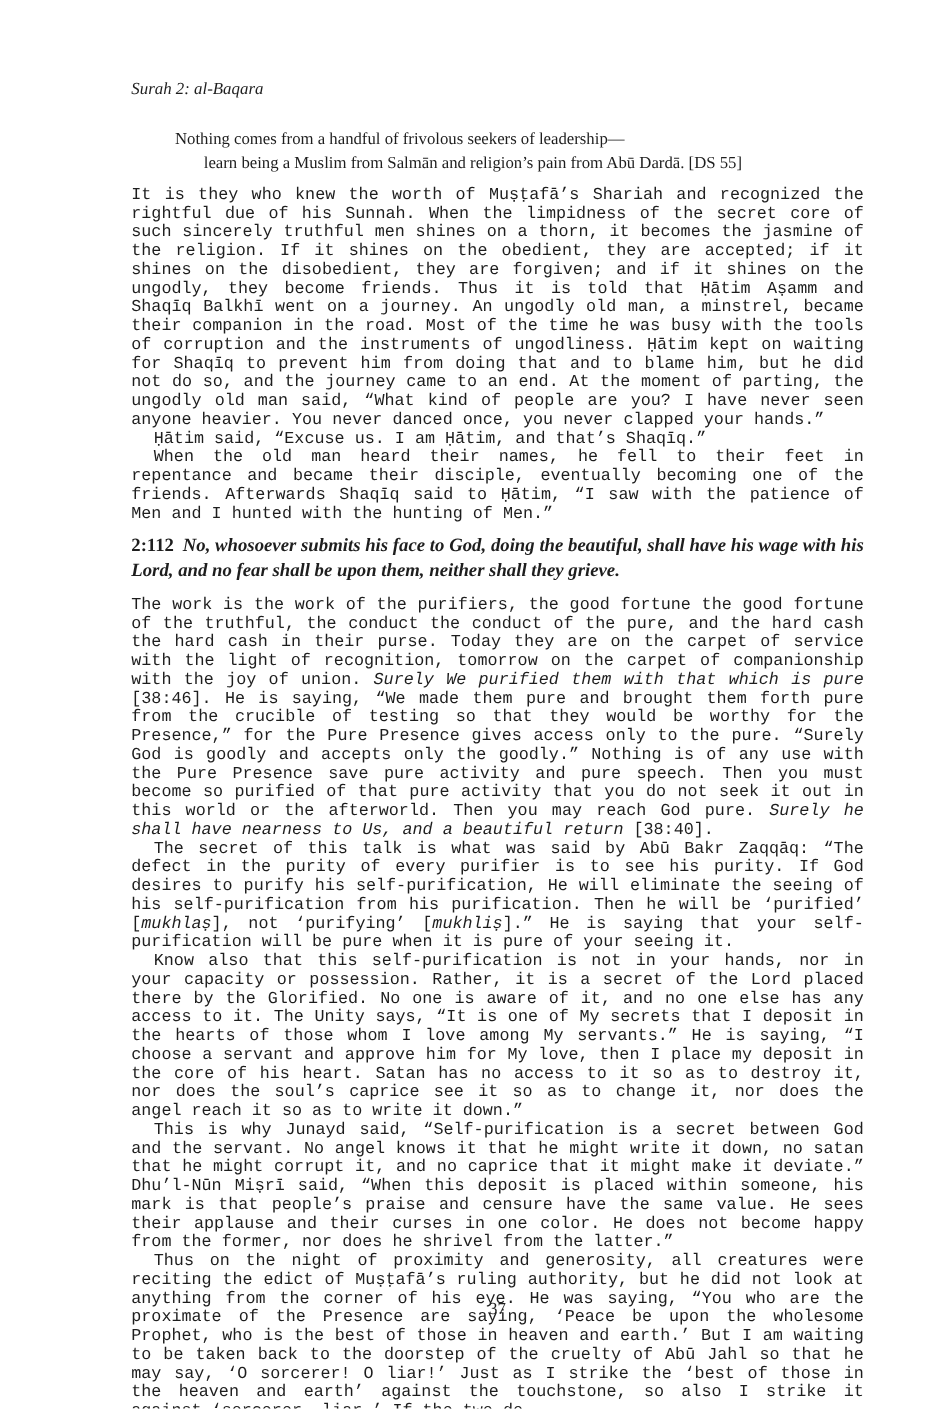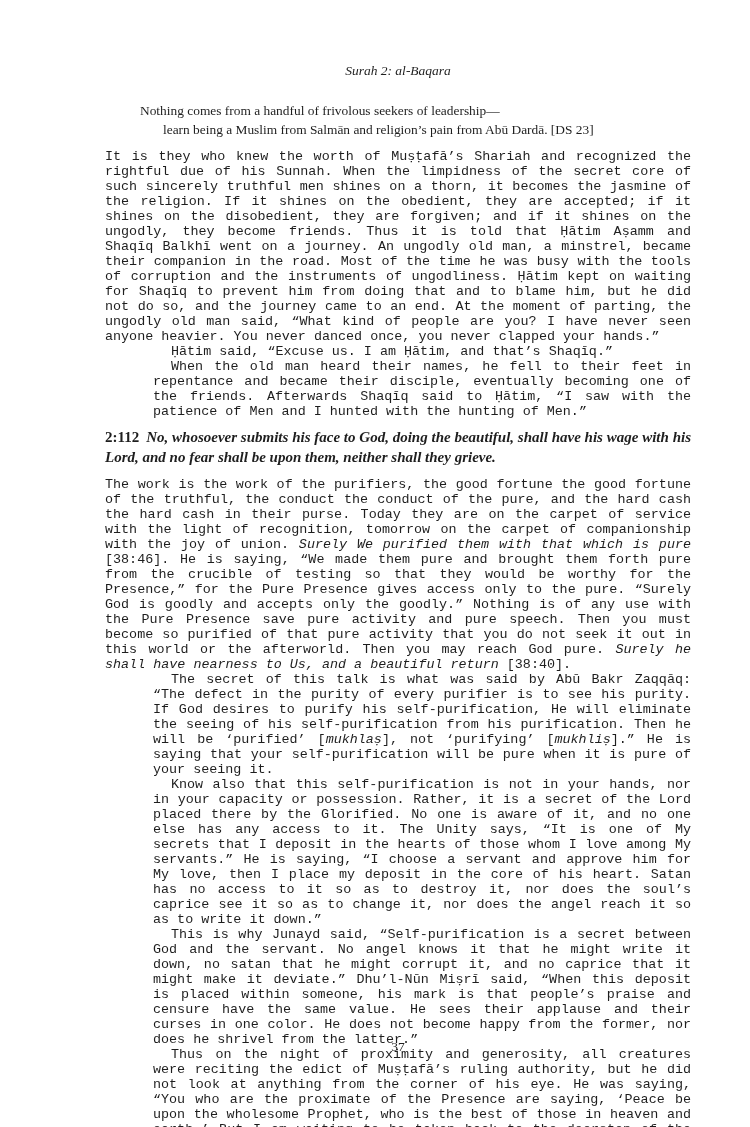--- a/index.html
+++ b/index.html
@@ -12,41 +12,41 @@
     color: #1e1e1e;
     overflow: hidden;
   }
   .textblock {
     position: absolute;
     left: 105px;
     top: 63px;
     width: 586px;
   }
   .running-head {
-    text-align: center;
+    text-align: left;
     font-style: italic;
     font-size: 13.5px;
     line-height: 16px;
     margin: 0 0 22px 0;
   }
   .poem {
     font-size: 13.4px;
     line-height: 19px;
     margin: 0 0 10px 0;
   }
   .poem-line-1 { margin-left: 35px; }
   .poem-line-2 { margin-left: 58px; }
   .para {
     margin: 0;
     font-size: 13.4px;
     line-height: 15px;
     text-align: justify;
     font-family: Liberation Mono, monospace;
   }
-  .para.indent { text-indent: 18px; margin-left: 48px; }
+  .para.indent { text-indent: 18px; }
   .para .it { font-style: italic; }
   .verse {
     margin: 9px 0 10px 0;
     font-size: 15px;
     line-height: 19.5px;
     font-weight: bold;
     text-align: justify;
   }
   .verse .vnum { font-style: normal; margin-right: 7px; }
   .verse .vtext { font-style: italic; }
@@ -62,21 +62,21 @@
 </style>
 </head>
 <body>
 
 <div class="page">
   <div class="textblock">
     <div class="running-head">Surah 2: al-Baqara</div>
 
     <div class="poem">
       <div class="poem-line-1">Nothing comes from a handful of frivolous seekers of leadership—</div>
-      <div class="poem-line-2">learn being a Muslim from Salmān and religion’s pain from Abū Dardā.  [DS 23]</div>
+      <div class="poem-line-2">learn being a Muslim from Salmān and religion’s pain from Abū Dardā.  [DS 55]</div>
     </div>
 
     <div>
         <p class="para"><span>It is they who knew the worth of Muṣṭafā’s Shariah and recognized the rightful due of his Sunnah. When the limpidness of the secret core of such sincerely truthful men shines on a thorn, it becomes the jasmine of the religion. If it shines on the obedient, they are accepted; if it shines on the disobedient, they are forgiven; and if it shines on the ungodly, they become friends. Thus it is told that Ḥātim Aṣamm and Shaqīq Balkhī went on a journey. An ungodly old man, a minstrel, became their companion in the road. Most of the time he was busy with the tools of corruption and the instruments of ungodliness. Ḥātim kept on waiting for Shaqīq to prevent him from doing that and to blame him, but he did not do so, and the journey came to an end. At the moment of parting, the ungodly old man said, “What kind of people are you? I have never seen anyone heavier. You never danced once, you never clapped your hands.”</span></p>
         <p class="para indent"><span>Ḥātim said, “Excuse us. I am Ḥātim, and that’s Shaqīq.”</span></p>
         <p class="para indent"><span>When the old man heard their names, he fell to their feet in repentance and became their disciple, eventually becoming one of the friends. Afterwards Shaqīq said to Ḥātim, “I saw with the patience of Men and I hunted with the hunting of Men.”</span></p>
         <p class="verse"><span class="vnum">2:112</span><span class="vtext">No, whosoever submits his face to God, doing the beautiful, shall have his wage with his Lord, and no fear shall be upon them, neither shall they grieve.</span></p>
         <p class="para"><span>The work is the work of the purifiers, the good fortune the good fortune of the truthful, the conduct the conduct of the pure, and the hard cash the hard cash in their purse. Today they are on the carpet of service with the light of recognition, tomorrow on the carpet of companionship with the joy of union. </span><span class="it">Surely We purified them with that which is pure</span><span> [38:46]. He is saying, “We made them pure and brought them forth pure from the crucible of testing so that they would be worthy for the Presence,” for the Pure Presence gives access only to the pure. “Surely God is goodly and accepts only the goodly.” Nothing is of any use with the Pure Presence save pure activity and pure speech. Then you must become so purified of that pure activity that you do not seek it out in this world or the afterworld. Then you may reach God pure. </span><span class="it">Surely he shall have nearness to Us, and a beautiful return</span><span> [38:40].</span></p>
         <p class="para indent"><span>The secret of this talk is what was said by Abū Bakr Zaqqāq: “The defect in the purity of every purifier is to see his purity. If God desires to purify his self-purification, He will eliminate the seeing of his self-purification from his purification. Then he will be ‘purified’ [</span><span class="it">mukhlaṣ</span><span>], not ‘purifying’ [</span><span class="it">mukhliṣ</span><span>].” He is saying that your self-purification will be pure when it is pure of your seeing it.</span></p>
         <p class="para indent"><span>Know also that this self-purification is not in your hands, nor in your capacity or possession. Rather, it is a secret of the Lord placed there by the Glorified. No one is aware of it, and no one else has any access to it. The Unity says, “It is one of My secrets that I deposit in the hearts of those whom I love among My servants.” He is saying, “I choose a servant and approve him for My love, then I place my deposit in the core of his heart. Satan has no access to it so as to destroy it, nor does the soul’s caprice see it so as to change it, nor does the angel reach it so as to write it down.”</span></p>

